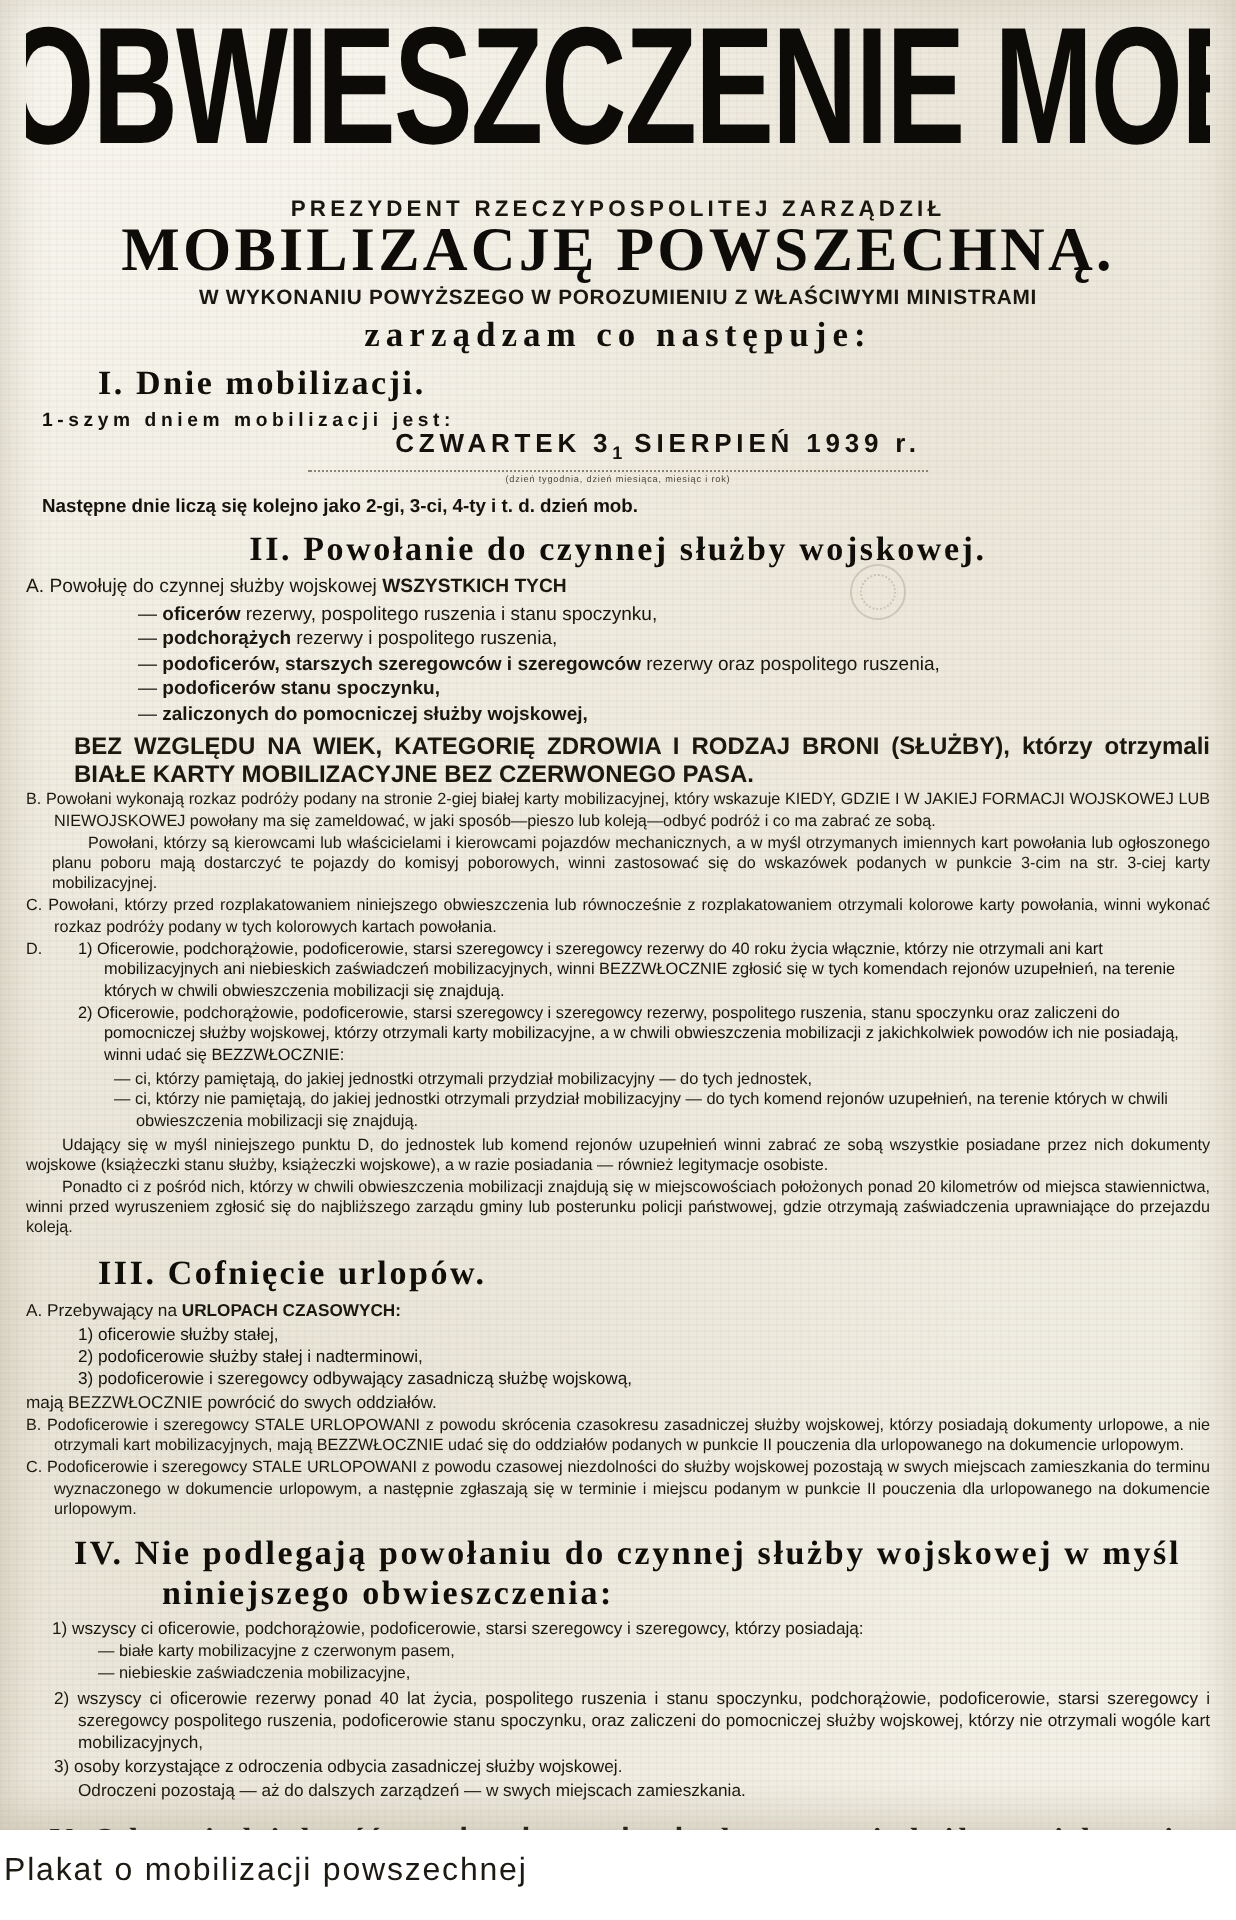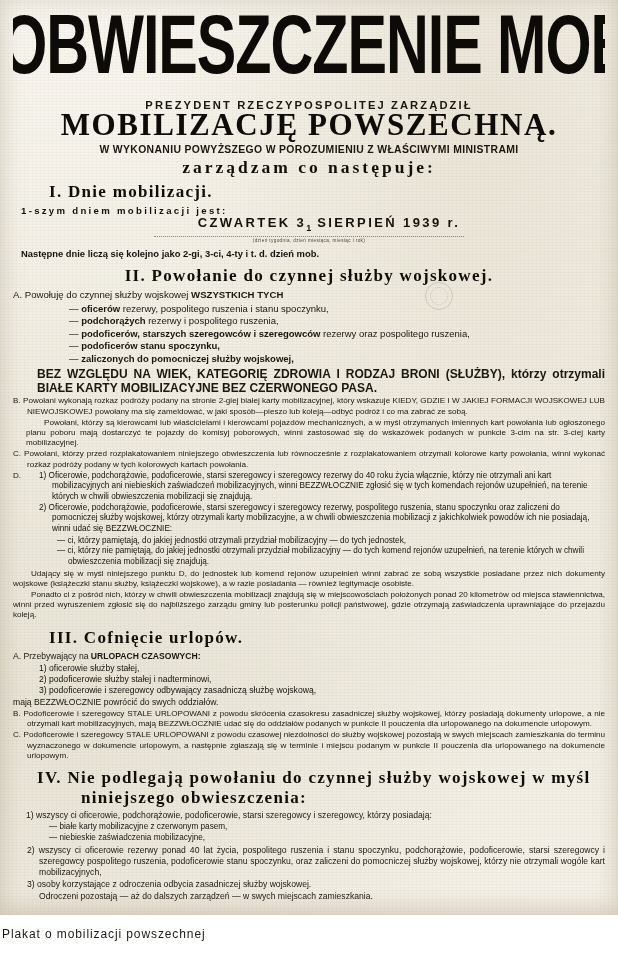--- a/index.html
+++ b/index.html
@@ -166,21 +166,21 @@
     position:absolute;left:425px;top:282px;
     width:26px;height:26px;border-radius:50%;
     border:1px solid rgba(90,82,62,.45);
     opacity:.45;
   }
   .stamp:before{
     content:"";position:absolute;inset:4px;border-radius:50%;
     border:1px dotted rgba(90,82,62,.5);
   }
   .caption{
-    font-size:12px;letter-spacing:.9px;
+    font-size:16px;letter-spacing:.9px;
     color:#1d1a13;
     padding:12px 0 0 2px;
   }
 </style>
 </head>
 <body>
 
 <div class="poster">
   <div class="grain"></div>
   <div class="edge"></div>

